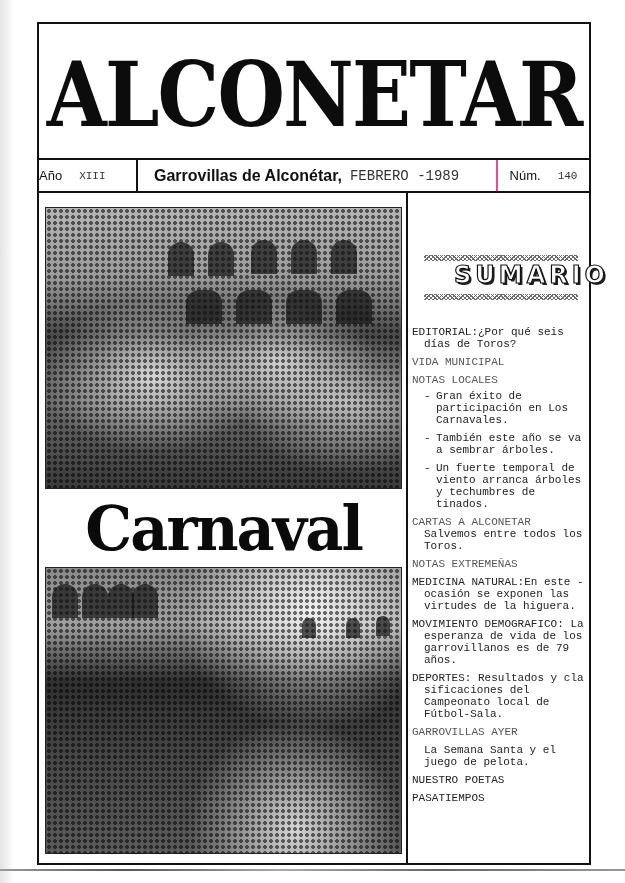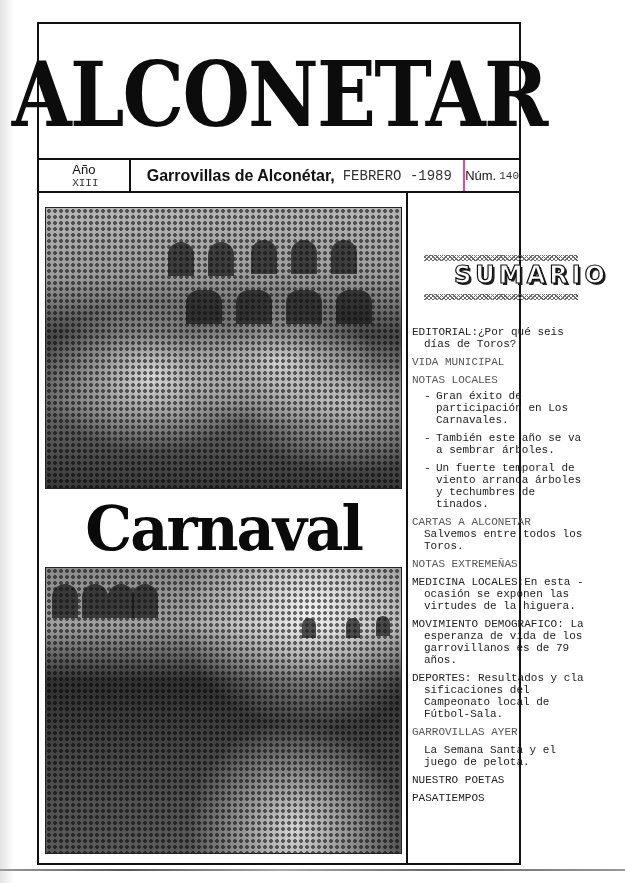--- a/index.html
+++ b/index.html
@@ -9,42 +9,42 @@
     }
     .page-shadow-left {
       position: absolute; left: 0; top: 0; width: 14px; height: 883px;
       background: linear-gradient(to right, #e4e4e4, #ffffff);
     }
     .bottom-rule {
       position: absolute; left: 0; top: 869px; width: 625px; height: 2px;
       background: linear-gradient(to right, #9a9a9a, #555 20%, #aaa 45%, #666 70%, #999);
     }
     .frame {
-      position: absolute; left: 37px; top: 22px; width: 484px; height: 843px;
+      position: absolute; left: 37px; top: 22px; width: 554px; height: 843px;
       border: 2px solid #111; box-sizing: border-box; padding-left: 15px;
     }
     .masthead {
       position: absolute; left: 0; top: 0; width: 100%; height: 136px;
       border-bottom: 2px solid #111; box-sizing: border-box;
       display: flex; align-items: center; justify-content: center;
     }
     .masthead-title {
       font-family: "DejaVu Serif", serif; font-weight: bold; font-size: 86px;
       letter-spacing: -2px; transform: scaleX(0.9) scaleY(1.05); color: #0c0c0c;
       margin-top: 4px;
     }
     .infobar {
       position: absolute; left: 0; top: 136px; width: 100%; height: 33px;
       border-bottom: 2px solid #111; box-sizing: border-box; display: flex;
     }
     .info-cell { height: 100%; display: flex; align-items: center; box-sizing: border-box; }
-    .info-year { width: 99px; border-right: 2px solid #111; justify-content: center; font-size: 13px; flex-direction: column; }
+    .info-year { width: 99px; border-right: 2px solid #111; justify-content: flex-start; font-size: 13px; }
     .info-place { width: 360px; border-right: 2px solid #ec4899; padding-left: 16px; }
     .info-num { flex: 1; justify-content: center; font-size: 13px; border-radius: 11px; }
-    .mono-small { font-family: "Liberation Mono", monospace; font-size: 11px; margin-left: 3px; color: #333; }
+    .mono-small { font-family: "Liberation Mono", monospace; font-size: 11px; margin-left: 17px; color: #333; }
     .place-text { font-weight: bold; font-size: 16px; color: #111; }
     .date-text { font-family: "Liberation Mono", monospace; font-size: 14px; margin-left: 8px; color: #333; }
 
     .main { position: absolute; left: 0; top: 169px; width: 100%; height: 672px; }
     .col-divider { position: absolute; left: 367px; top: 0; width: 2px; height: 100%; background: #111; }
 
     .photo {
       position: absolute; left: 6px; width: 357px; border: 1px solid #222; box-sizing: border-box;
       background-color: #7a7a7a;
       background-image:
@@ -193,21 +193,21 @@
           </div>
         </div>
         <div class="toc-section">
           <div class="toc-head faint">CARTAS A ALCONETAR</div>
           <div class="toc-indent">Salvemos entre todos los Toros.</div>
         </div>
         <div class="toc-section">
           <div class="toc-head faint">NOTAS EXTREMEÑAS</div>
         </div>
         <div class="toc-section">
-          <div class="toc-head">MEDICINA LOCALES:En esta -</div>
+          <div class="toc-head">MEDICINA NATURAL:En este -</div>
           <div class="toc-indent">ocasión se exponen las virtudes de la higuera.</div>
         </div>
         <div class="toc-section">
           <div class="toc-head">MOVIMIENTO DEMOGRAFICO: La</div>
           <div class="toc-indent">esperanza de vida de los garrovillanos es de 79 años.</div>
         </div>
         <div class="toc-section">
           <div class="toc-head">DEPORTES: Resultados y cla</div>
           <div class="toc-indent">sificaciones del Campeonato local de Fútbol-Sala.</div>
         </div>

